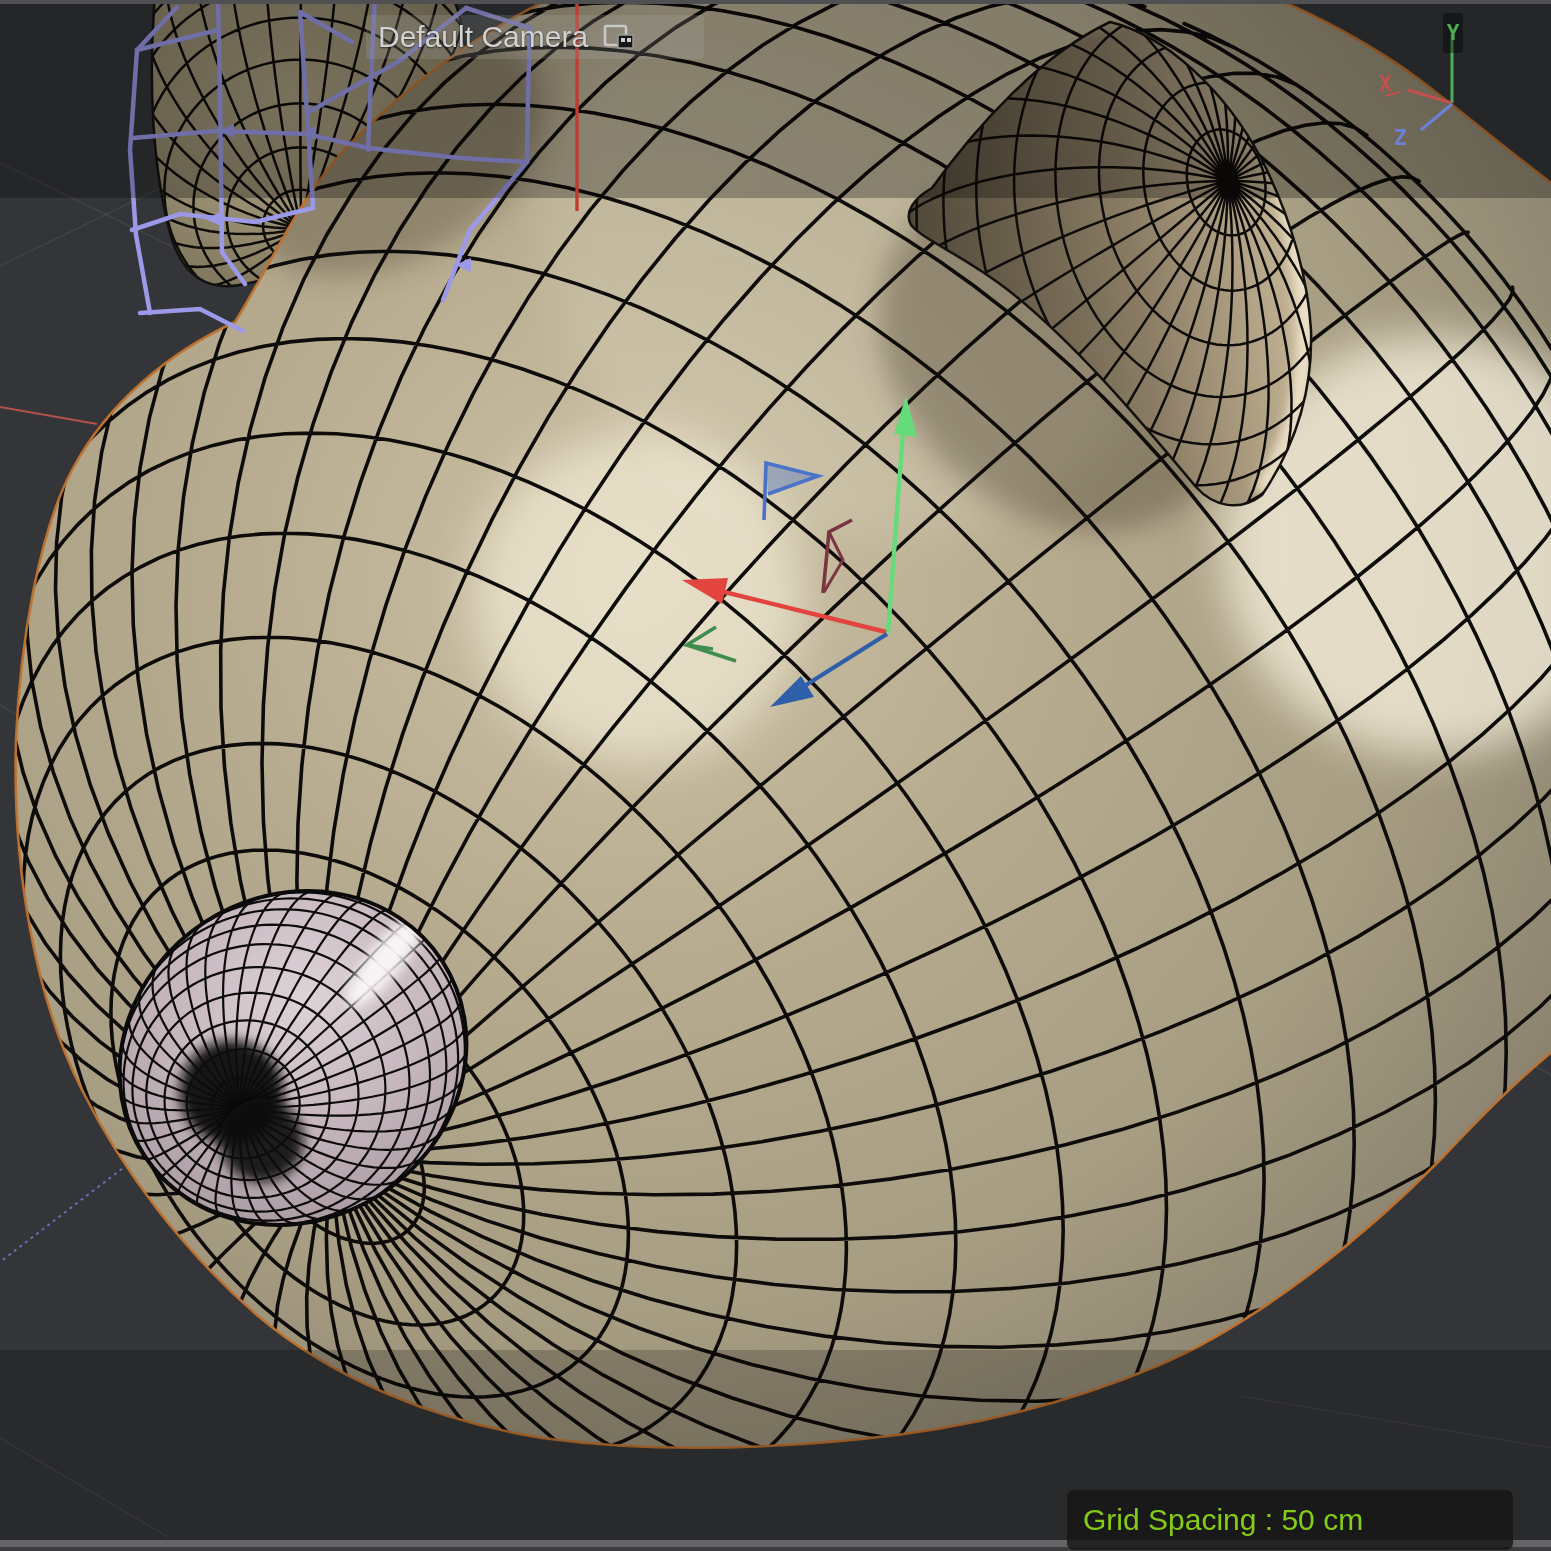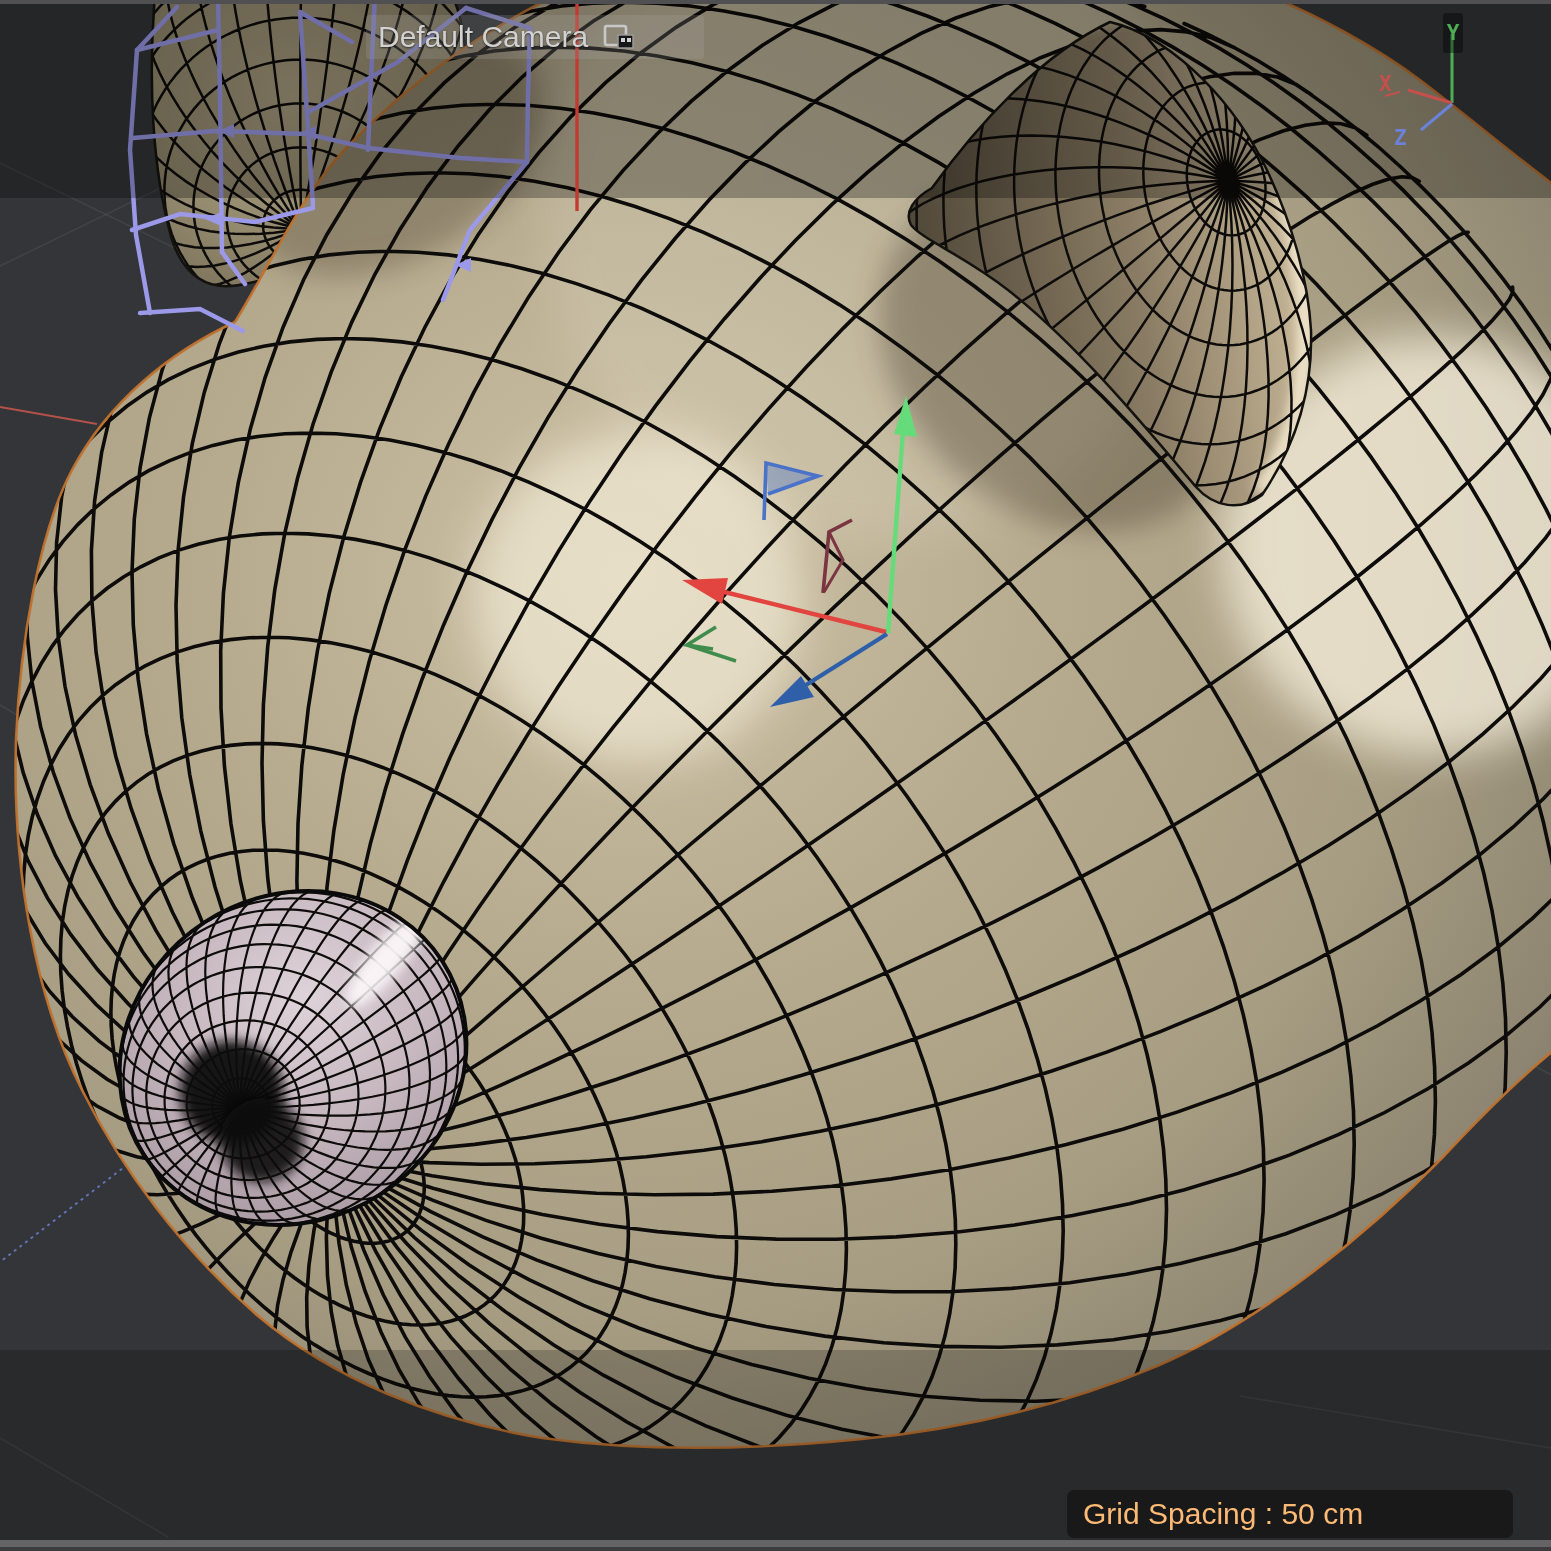--- a/index.html
+++ b/index.html
@@ -4,22 +4,22 @@
 <style>
   html,body{margin:0;padding:0;background:#222;}
   #stage{position:relative;width:1551px;height:1551px;overflow:hidden;
          background:#333538;font-family:"Liberation Sans",sans-serif;}
   #scene{position:absolute;left:0;top:0;width:1551px;height:1551px;}
   .hud{position:absolute;color:#d6d6d6;white-space:nowrap;}
   #cameraLabel{left:366px;top:15px;width:318px;height:44px;display:flex;align-items:center;
     justify-content:flex-start;gap:12px;padding:0 8px 0 12px;border-radius:4px;
     background:rgba(175,175,175,0.20);font-size:30px;color:#d2d2d2;
     text-shadow:0 1px 2px rgba(0,0,0,0.6);}
-  #gridLabel{left:1067px;top:1490px;width:446px;height:48px;border-radius:7px;
-    background:rgba(22,22,22,0.82);font-size:30px;color:#fdba74;display:flex;
+  #gridLabel{left:1067px;top:1490px;width:446px;height:60px;border-radius:7px;
+    background:rgba(22,22,22,0.82);font-size:30px;color:#84cc16;display:flex;
     align-items:center;padding-left:16px;box-sizing:border-box;}
   .axisLetter{position:absolute;font-size:21px;font-weight:bold;
     font-family:"DejaVu Sans Mono","Liberation Sans",monospace;}
   #axisY{left:1443px;top:13px;width:20px;height:40px;text-align:center;line-height:40px;
     background:rgba(0,0,0,0.38);border-radius:3px;}
   #axisX{left:1379px;top:72px;}
   #axisZ{left:1394px;top:126px;}
   #camIcon{flex:0 0 auto;}
 </style>
 </head>

